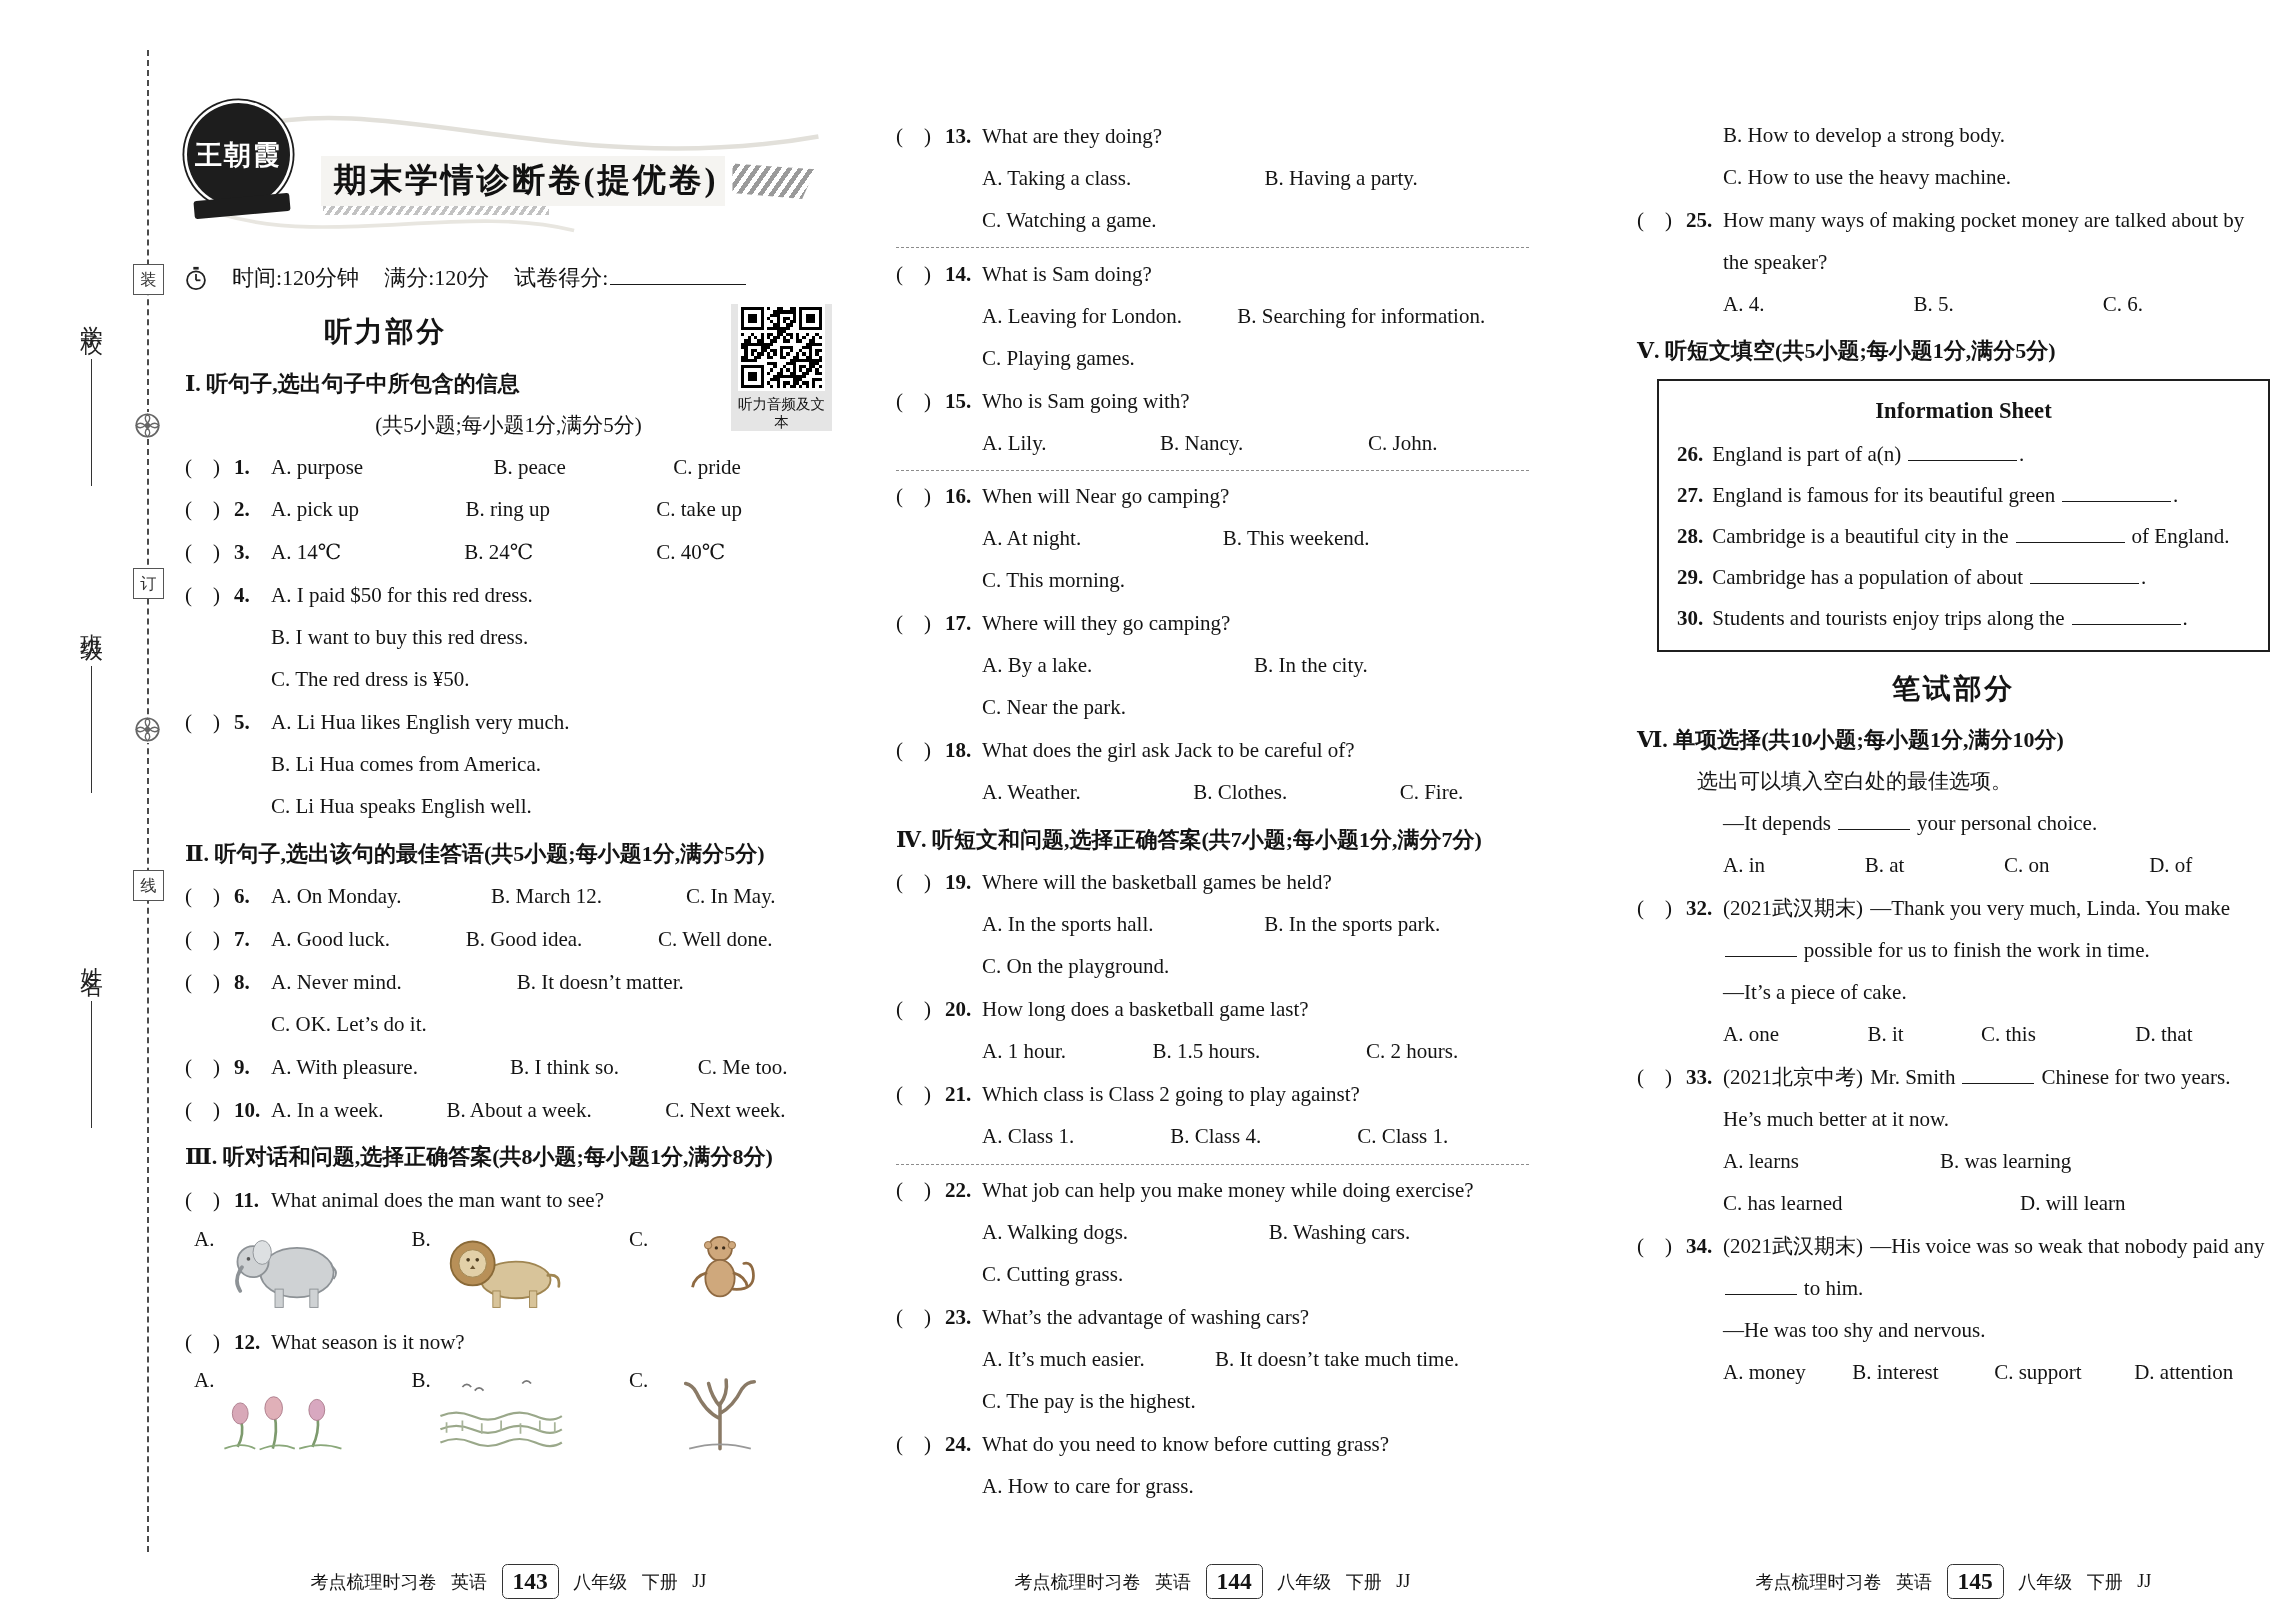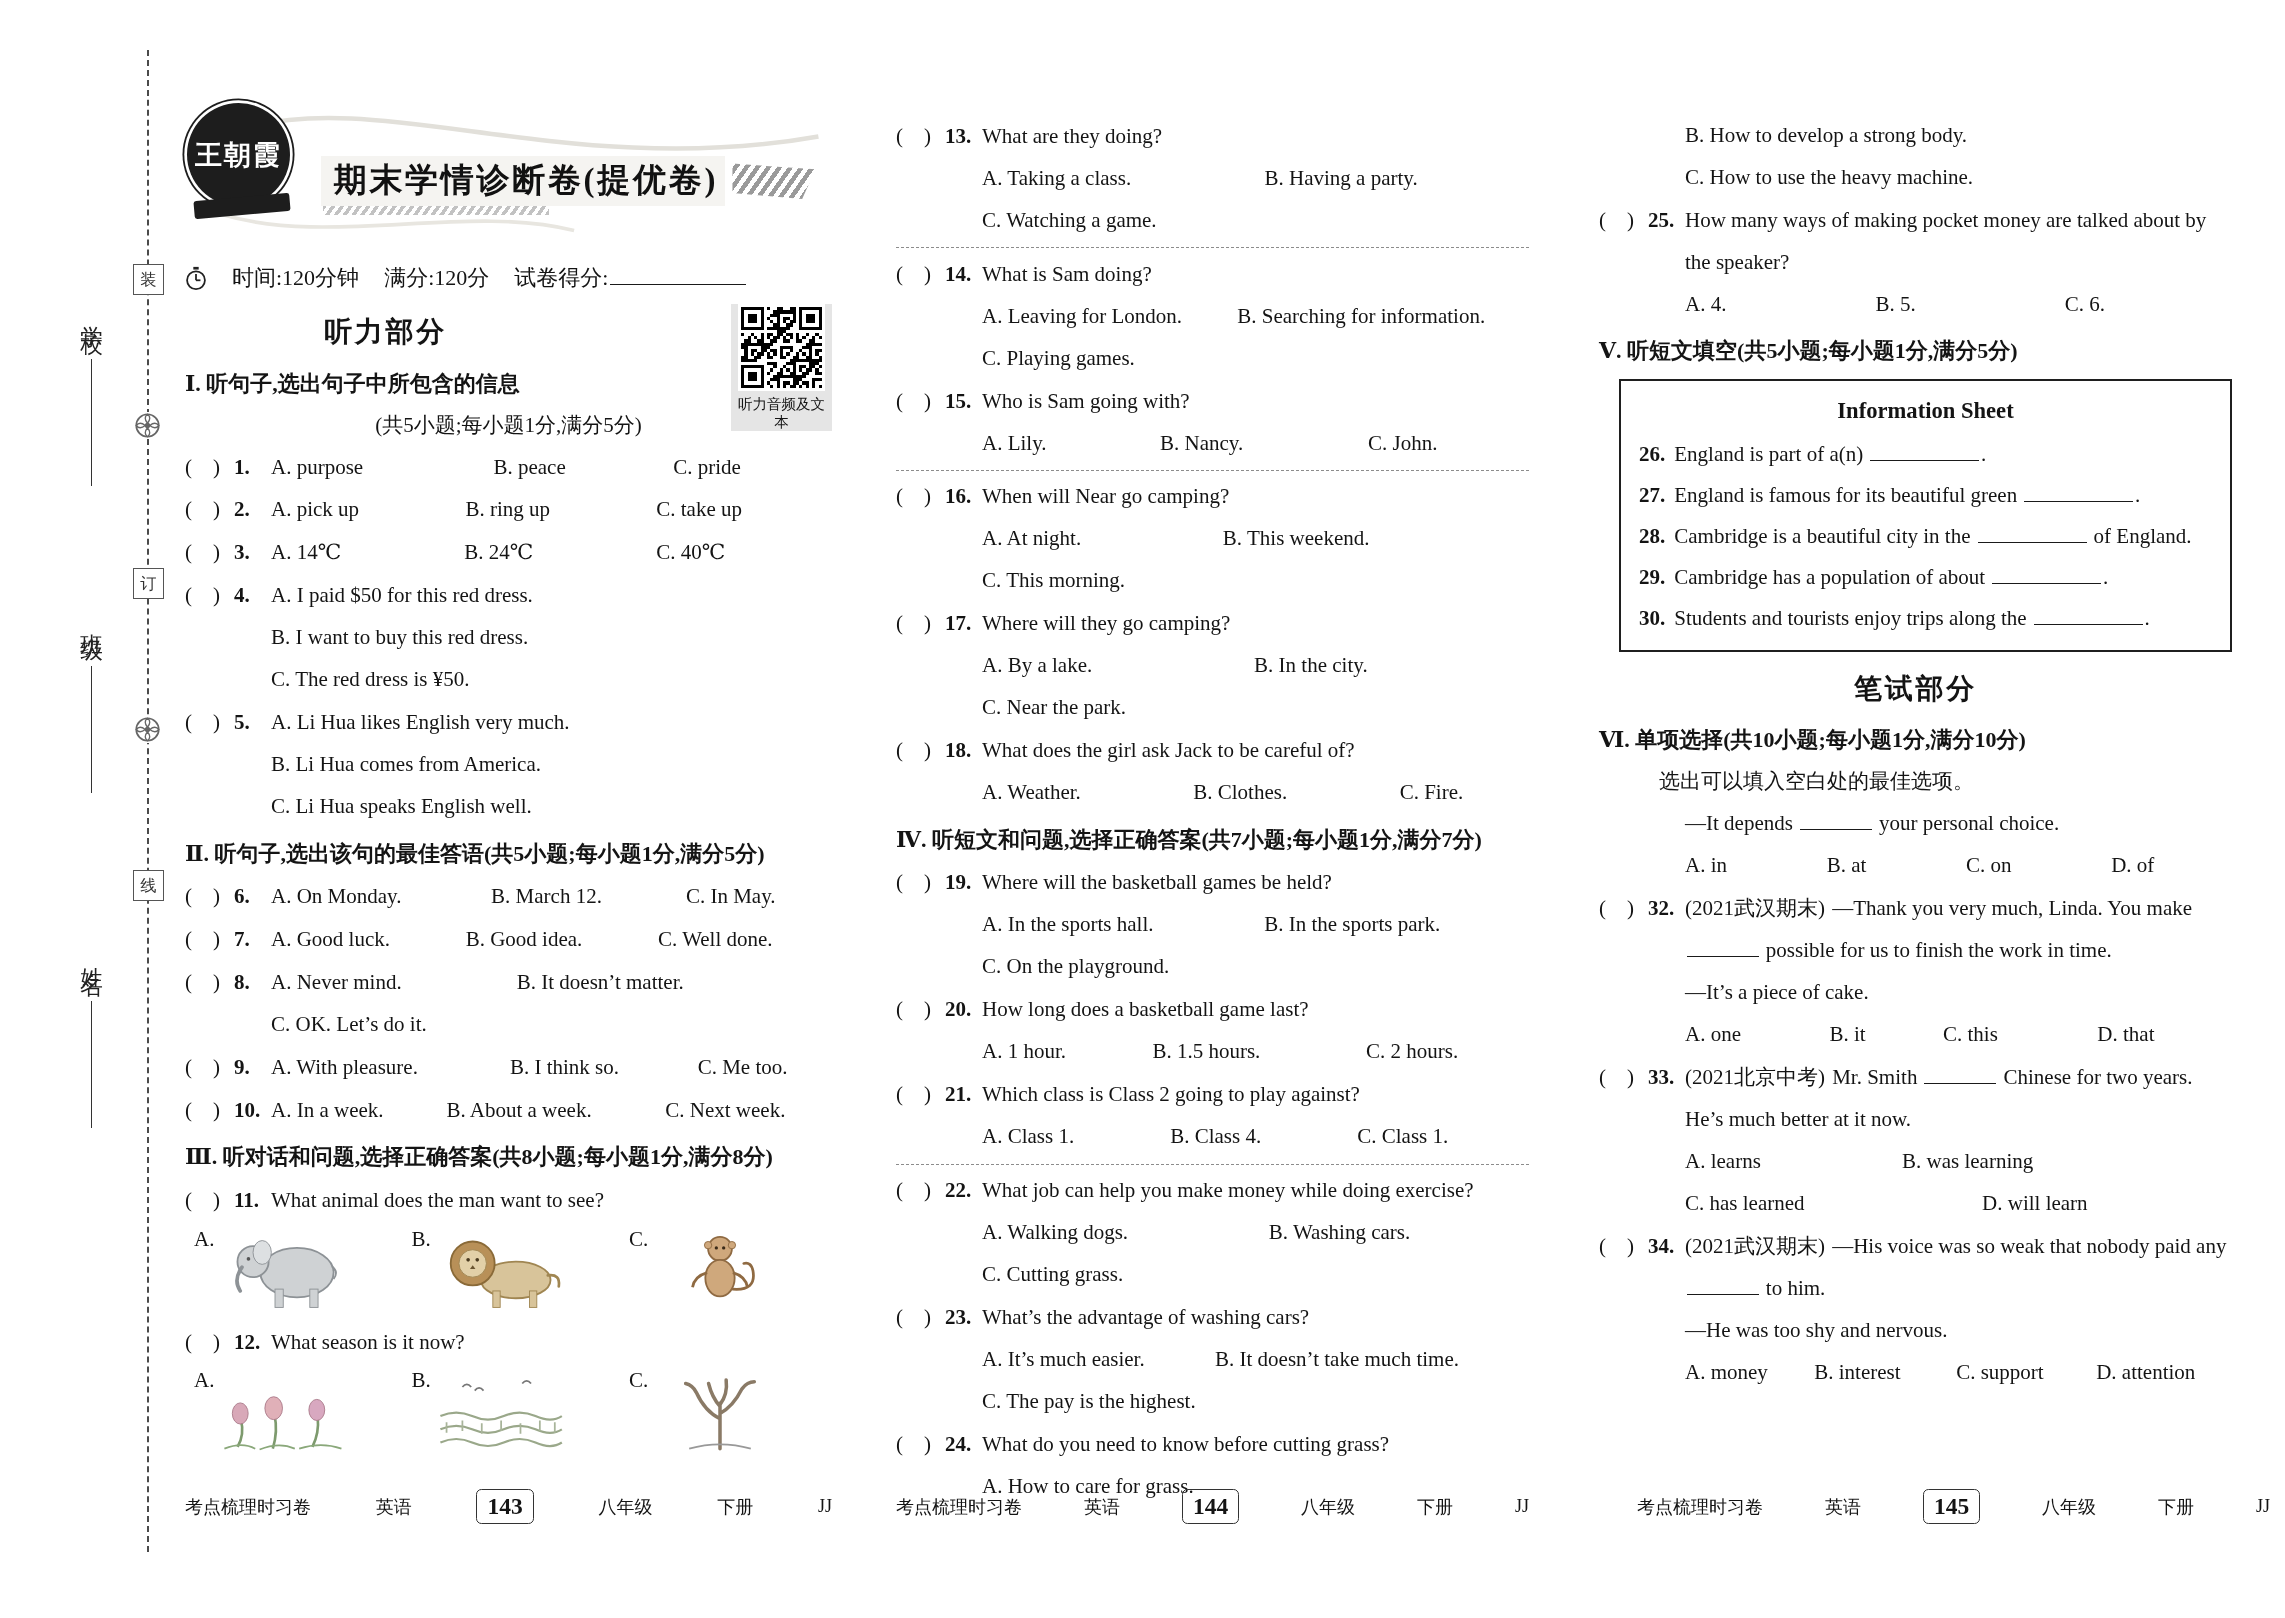--- a/index.html
+++ b/index.html
@@ -19,21 +19,21 @@
         display:flex;align-items:center;justify-content:center;font-size:16.3px;color:#333;z-index:3;
         font-family:"DejaVu Sans","Liberation Sans",sans-serif}
   #mb1{top:264px}#mb2{top:568px}#mb3{top:870px}
   .mflower{position:absolute;left:134px;width:27px;height:27px;background:#fff;z-index:3}
   #fl1{top:412px}#fl2{top:716px}
 
   
   .col{position:absolute;top:89px;font-size:21px}
   #col1{left:185px;width:647px;padding-top:12.7px}
   #col2{left:896px;width:633px;padding-top:25px}
-  #col3{left:1599px;width:633px;padding-top:25px}
+  #col3{left:1637px;width:633px;padding-top:25px}
 
   
   .header{position:relative;height:154px}
   .swirl{position:absolute;left:0;top:0;width:647px;height:154px;z-index:0}
   .logo{position:absolute;left:1.8px;top:1.8px;width:118px;height:136px;z-index:2}
   .logocircle{width:103px;height:103px;border-radius:50%;background:#1d1d1d;display:flex;align-items:center;
               justify-content:center;box-shadow:0 0 0 2.7px #fff,0 0 0 4.5px #1d1d1d}
   .logotext{color:#fff;font-weight:bold;font-size:27px;letter-spacing:1.8px}
   .logoribbon{position:absolute;left:7.2px;top:94px;width:96px;height:18px;background:#1d1d1d;
               border-radius:2.7px;transform:rotate(-5deg)}
@@ -80,21 +80,21 @@
   .imgcell{flex:1 1 0;display:flex;align-items:flex-start}
   .imglabel{line-height:29px;margin-right:5.4px}
   .imgbox svg{width:132px;height:87px;display:block}
 
   .infobox{border:2.7px solid #1f1f1f;margin:7.2px 0 11px 20px;padding:5.4px 18px 11px}
   .infotitle{text-align:center;font-weight:bold;font-size:22.6px;line-height:47px}
   .inforow{line-height:41px}
   .inum{font-weight:bold;margin-right:9px}
 
   
-  .footer{position:absolute;top:1489px;display:flex;align-items:center;justify-content:space-between;gap:14.5px;font-size:18px}
+  .footer{position:absolute;top:1564px;display:flex;align-items:center;justify-content:center;gap:14.5px;font-size:18px}
   #f1{left:185px;width:647px}
   #f2{left:896px;width:633px}
   #f3{left:1637px;width:633px}
   .pagebox{border:1.8px solid #333;border-radius:5.4px;padding:0 10px;font-weight:bold;font-size:23.5px;line-height:33px}
 </style>
 </head>
 <body>
 
 <div class="sheet">
 

